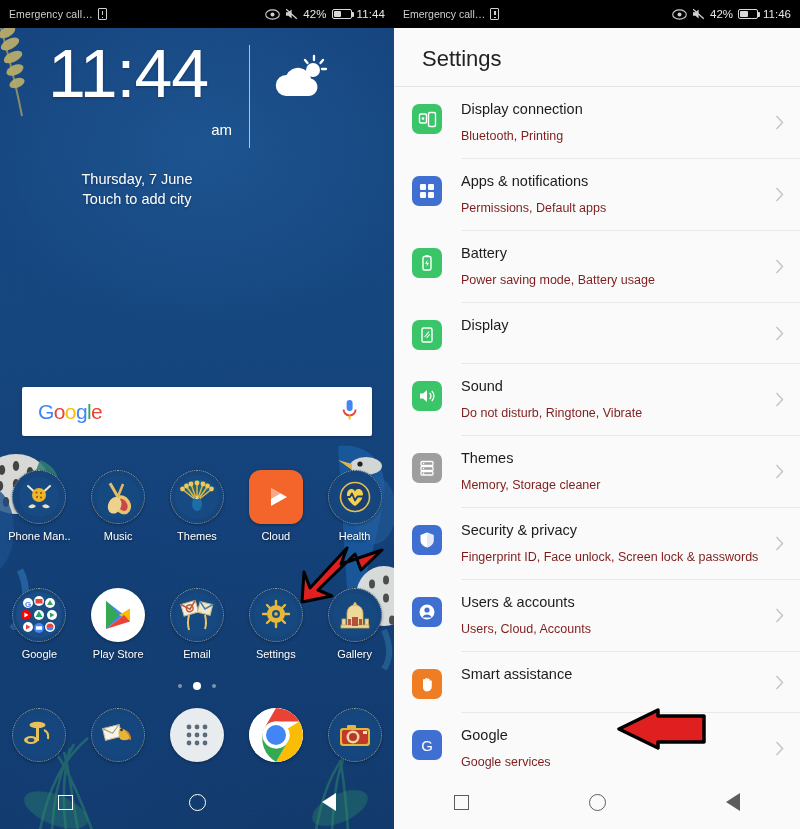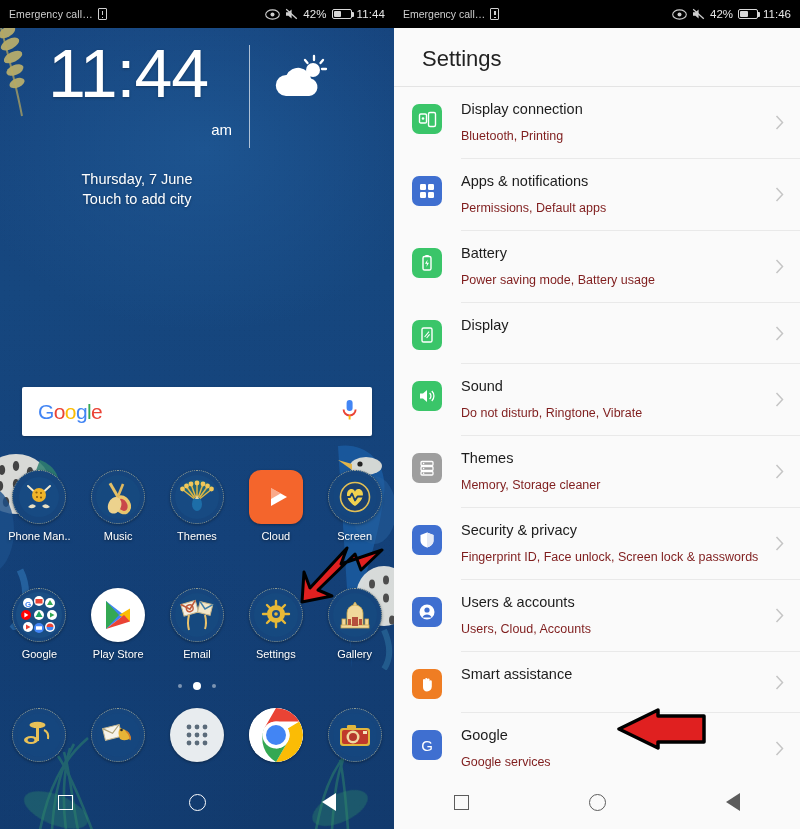--- a/index.html
+++ b/index.html
@@ -378,21 +378,21 @@
       </div>
       <div class="appcell">
         <div class="appicon ring">
           <svg width="44" height="44" viewBox="0 0 44 44">
             <circle cx="22" cy="22" r="22" fill="#15467e"></circle>
             <circle cx="22" cy="22" r="14.5" fill="#1b3f6e" stroke="#e2bf55" stroke-width="1.6"></circle>
             <path d="M22 31 C11 24 13 14 18.5 14 C21 14 22 16 22 17 C22 16 23 14 25.5 14 C31 14 33 24 22 31Z" fill="#f2d14f"></path>
             <path d="M13 22 h4 l2 -3.5 l3 7 l2.5 -4 h6.5" stroke="#1b3f6e" stroke-width="1.8" fill="none" stroke-linejoin="round"></path>
           </svg>
         </div>
-        <div class="applabel">Screen</div>
+        <div class="applabel">Health</div>
       </div>
     </div>
 
     <div class="approw r2">
       <div class="appcell">
         <div class="appicon ring">
           <svg width="46" height="46" viewBox="0 0 46 46">
             <circle cx="23" cy="23" r="23" fill="#1a4e84"></circle>
             <g>
               <circle cx="12" cy="11" r="5" fill="#fff"></circle>

